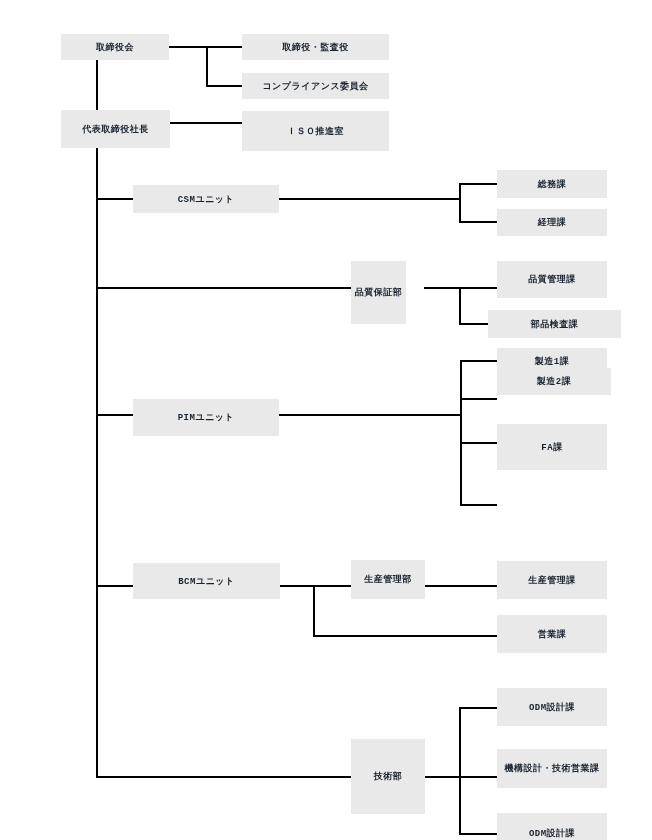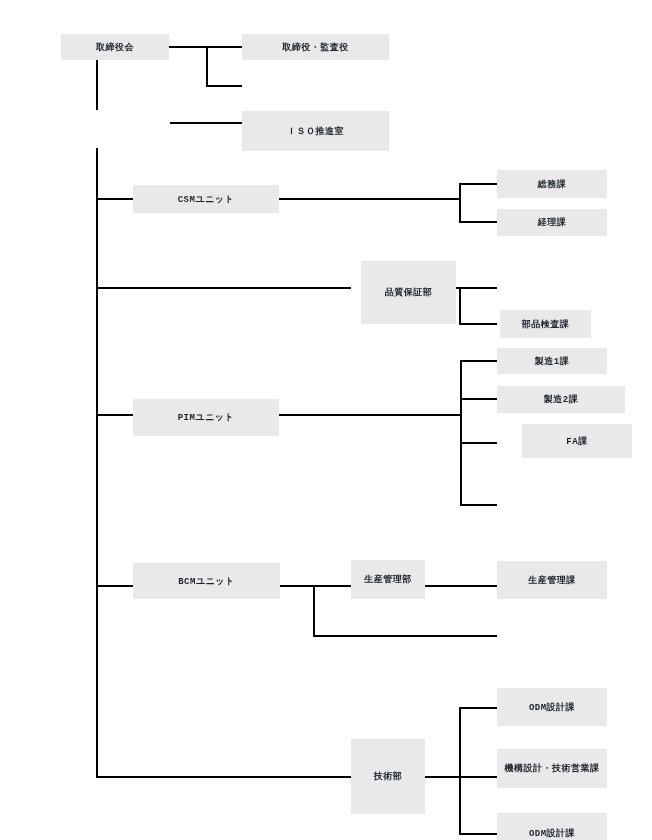--- a/index.html
+++ b/index.html
@@ -82,36 +82,40 @@
   <div class="hl" style="left:425px;top:569px;width:72px"></div>
   <div class="hl" style="left:313px;top:619px;width:184px"></div>
 
   <div class="hl" style="left:96px;top:760px;width:255px"></div>
   <div class="hl" style="left:425px;top:760px;width:72px"></div>
   <div class="hl" style="left:459px;top:691px;width:38px"></div>
   <div class="hl" style="left:459px;top:817px;width:38px"></div>
 
   <div class="node" style="left:61px;top:18px;width:108px;height:26px">取締役会</div>
   <div class="node" style="left:242px;top:18px;width:147px;height:26px">取締役・監査役</div>
+  <div class="node" style="left:242px;top:57px;width:147px;height:26px">コンプライアンス委員会</div>
+  <div class="node" style="left:61px;top:94px;width:109px;height:38px">代表取締役社長</div>
   <div class="node" style="left:242px;top:95px;width:147px;height:40px">ＩＳＯ推進室</div>
 
   <div class="node" style="left:133px;top:169px;width:146px;height:28px">CSMユニット</div>
   <div class="node" style="left:497px;top:193px;width:110px;height:27px">経理課</div>
   <div class="node" style="left:497px;top:154px;width:110px;height:28px">総務課</div>
 
-  <div class="node" style="left:361px;top:245px;width:95px;height:63px">品質保証部</div>
-  <div class="node" style="left:500px;top:294px;width:91px;height:28px">部品検査課</div>
+  <div class="node" style="left:351px;top:245px;width:55px;height:63px">品質保証部</div>
+  <div class="node" style="left:497px;top:245px;width:110px;height:37px">品質管理課</div>
+  <div class="node" style="left:488px;top:294px;width:133px;height:28px">部品検査課</div>
 
   <div class="node" style="left:133px;top:383px;width:146px;height:37px">PIMユニット</div>
   <div class="node" style="left:497px;top:332px;width:110px;height:26px">製造1課</div>
-  <div class="node" style="left:497px;top:370px;width:128px;height:27px">製造2課</div>
-  <div class="node" style="left:522px;top:408px;width:110px;height:34px">FA課</div>
+  <div class="node" style="left:497px;top:352px;width:114px;height:27px">製造2課</div>
+  <div class="node" style="left:497px;top:408px;width:110px;height:46px">FA課</div>
 
   <div class="node" style="left:351px;top:544px;width:74px;height:39px">生産管理部</div>
   <div class="node" style="left:133px;top:547px;width:147px;height:36px">BCMユニット</div>
   <div class="node" style="left:497px;top:545px;width:110px;height:38px">生産管理課</div>
+  <div class="node" style="left:497px;top:599px;width:110px;height:38px">営業課</div>
 
   <div class="node" style="left:351px;top:723px;width:74px;height:75px">技術部</div>
   <div class="node" style="left:497px;top:672px;width:110px;height:38px">ODM設計課</div>
   <div class="node" style="left:497px;top:733px;width:110px;height:39px">機構設計・技術営業課</div>
   <div class="node" style="left:497px;top:797px;width:110px;height:40px">ODM設計課</div>
 
 </div>
 
 </body></html>

